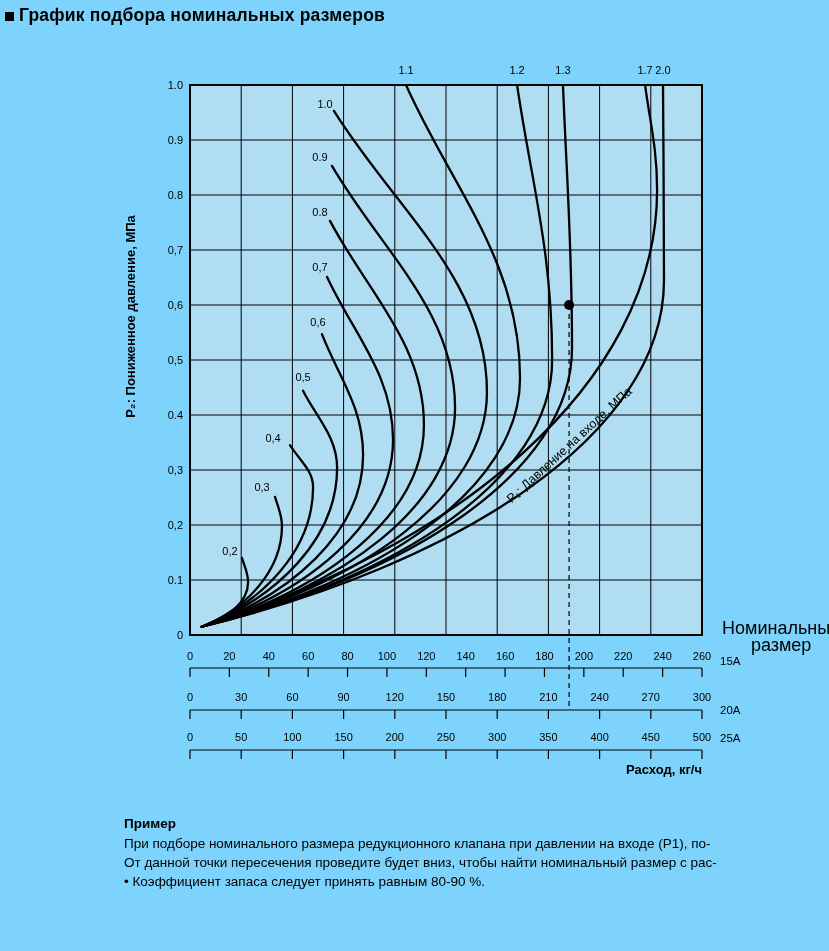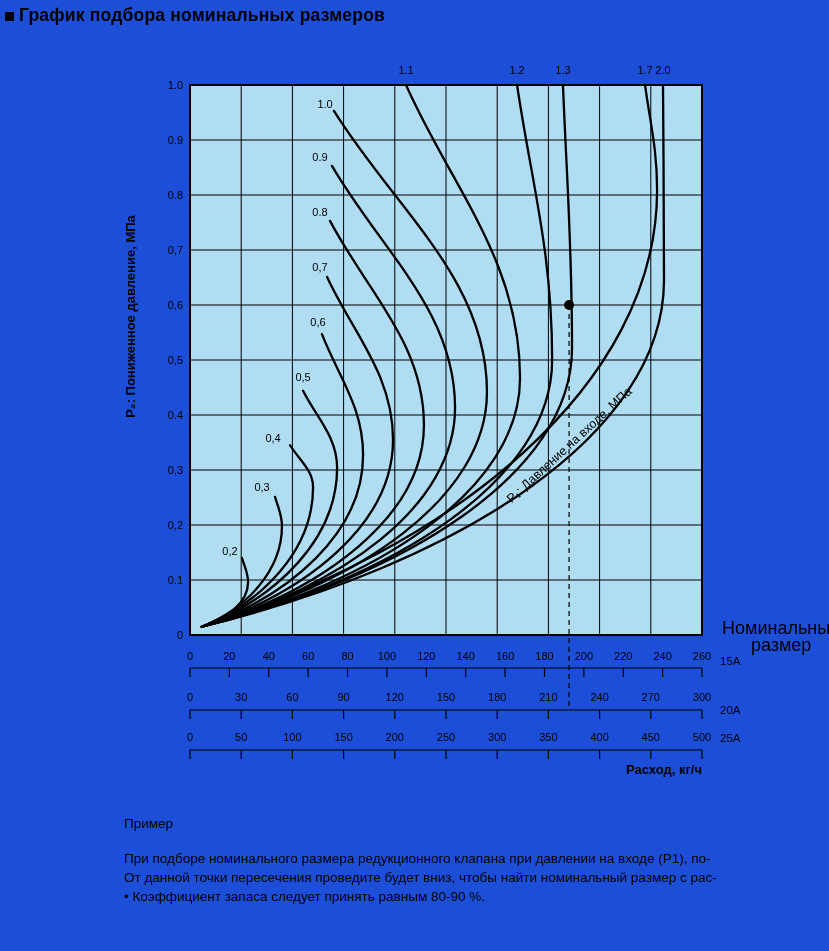--- a/index.html
+++ b/index.html
@@ -1,28 +1,28 @@
 <!DOCTYPE html>
 <html><head>
 <meta charset="utf-8">
 <style>
   html,body{margin:0;padding:0;background:#ffffff;}
-  .page{position:relative;width:829px;height:951px;background:#1d4ed8;
+  .page{position:relative;width:829px;height:951px;background:#7dd3fc;
         font-family:"Liberation Sans",sans-serif;color:#000;overflow:hidden;}
   .title-row{position:absolute;left:5px;top:5px;display:flex;align-items:center;gap:5px;}
   .title-bullet{width:9px;height:9px;background:#000;display:inline-block;flex:0 0 auto;margin-top:2px;}
   .page-title{font-size:17.5px;font-weight:bold;margin:0;letter-spacing:0.2px;}
   .chart-svg{position:absolute;left:0;top:0;}
   .y-title{position:absolute;left:-30px;top:309px;width:320px;text-align:center;
            font-weight:bold;font-size:13px;transform:rotate(-90deg);}
   .x-title{position:absolute;left:190px;top:762px;width:512px;text-align:right;
            font-weight:bold;font-size:13px;}
   .nominal{position:absolute;left:722px;top:620px;font-size:18px;line-height:17px;text-align:center;}
   .example{position:absolute;left:124px;top:814px;width:648px;font-size:13.5px;line-height:19px;}
-  .example-heading{font-weight:normal;margin-bottom:16px;}
+  .example-heading{font-weight:bold;margin-bottom:1px;}
 </style>
 </head>
 <body>
 
 <div class="page">
 
   <div class="title-row">
     <span class="title-bullet"></span>
     <h1 class="page-title">График подбора номинальных размеров</h1>
   </div>

